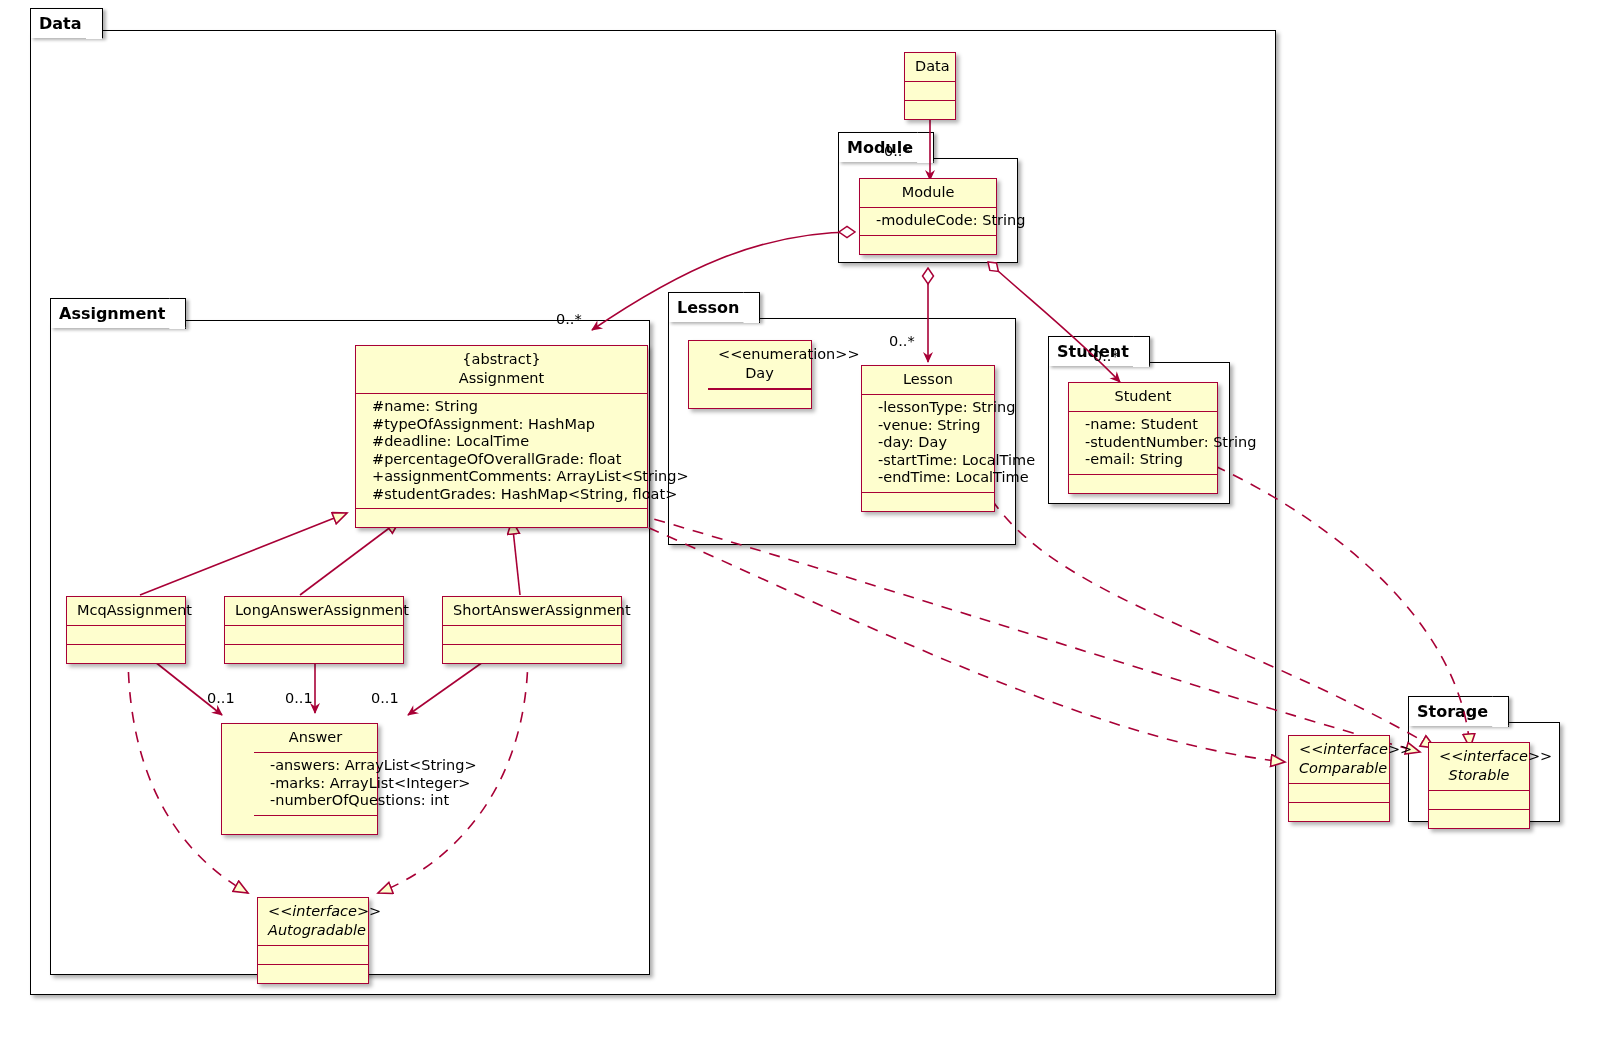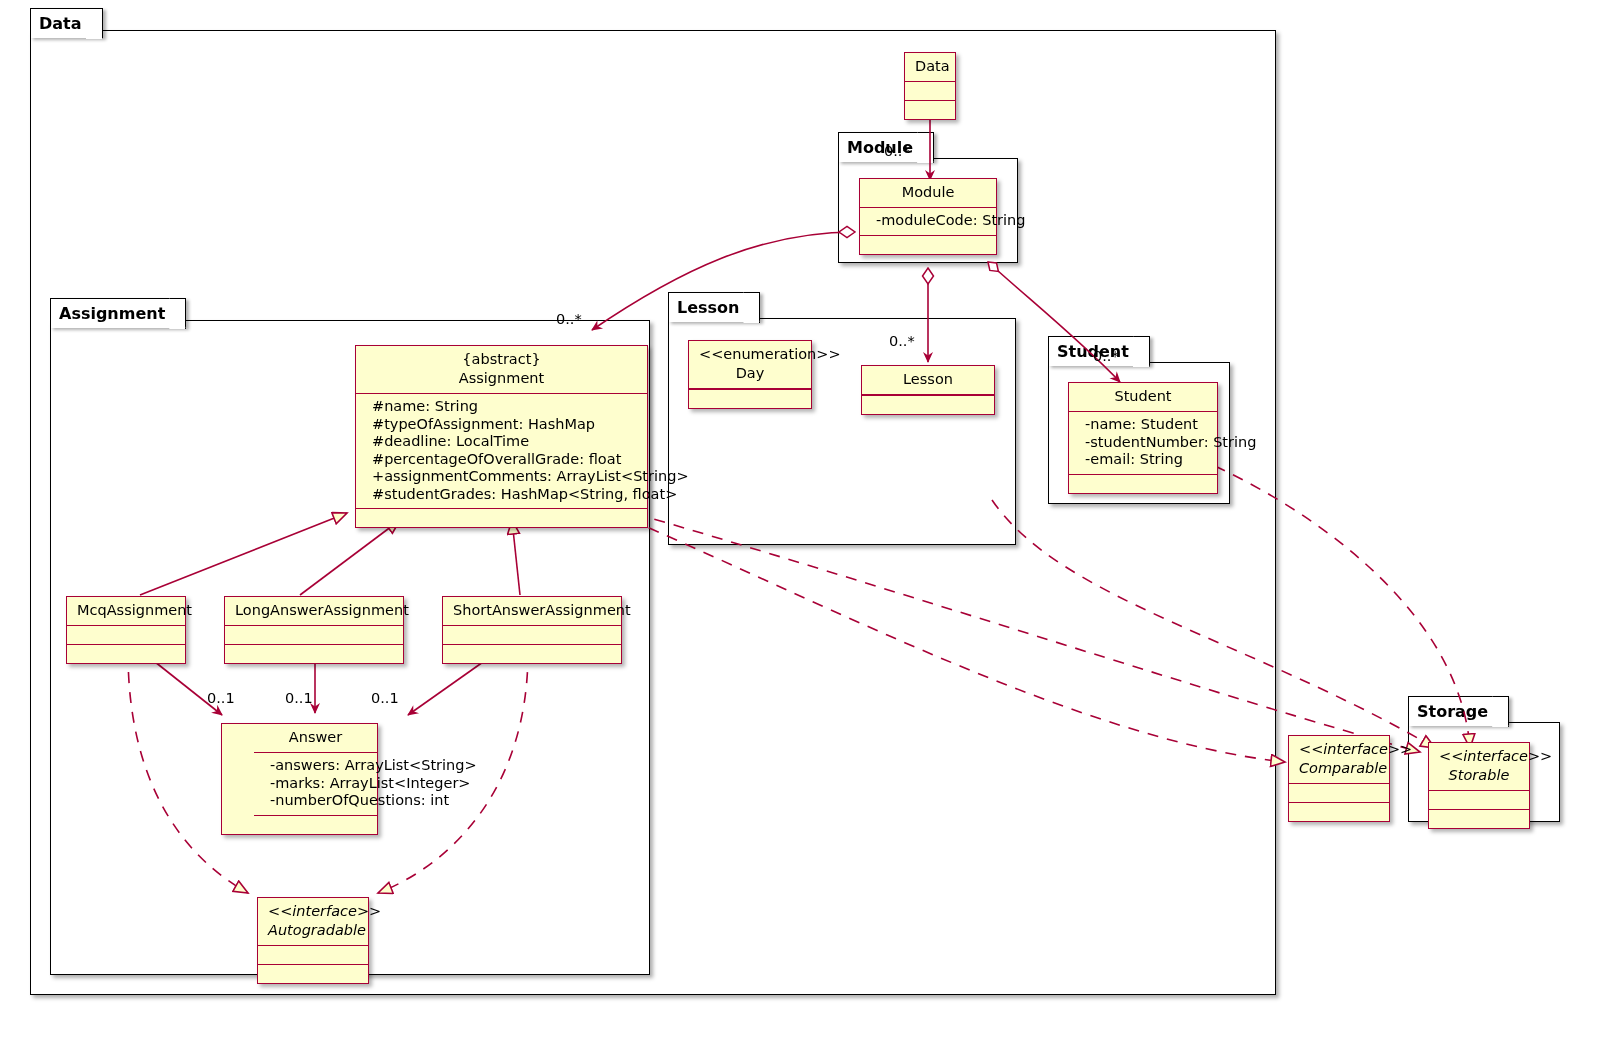--- a/index.html
+++ b/index.html
@@ -207,33 +207,40 @@
     <div class="hdr">
       <div class="ital">&lt;&lt;interface&gt;&gt;</div>
       <div class="ital">Autogradable</div>
     </div>
     <div class="sep"></div>
     <div class="body empty"></div>
     <div class="sep"></div>
     <div class="body empty"></div>
   </div>
 
-  <div class="cls" style="left:688px;top:340px;width:124px;">
+  <div class="cls" style="left:688px;top:340px;width:124px;padding-left:19px;">
     <div class="hdr">
       <div>&lt;&lt;enumeration&gt;&gt;</div>
       <div>Day</div>
     </div>
     <div class="sep"></div>
     <div class="sep"></div>
     <div class="body empty"></div>
   </div>
 
   <div class="cls" style="left:861px;top:365px;width:134px;">
     <div class="hdr">Lesson</div>
     <div class="sep"></div>
+    <div class="body">
+      <div>-lessonType: String</div>
+      <div>-venue: String</div>
+      <div>-day: Day</div>
+      <div>-startTime: LocalTime</div>
+      <div>-endTime: LocalTime</div>
+    </div>
     <div class="sep"></div>
     <div class="body empty"></div>
   </div>
 
   <div class="cls" style="left:1068px;top:382px;width:150px;">
     <div class="hdr">Student</div>
     <div class="sep"></div>
     <div class="body">
       <div>-name: Student</div>
       <div>-studentNumber: String</div>

